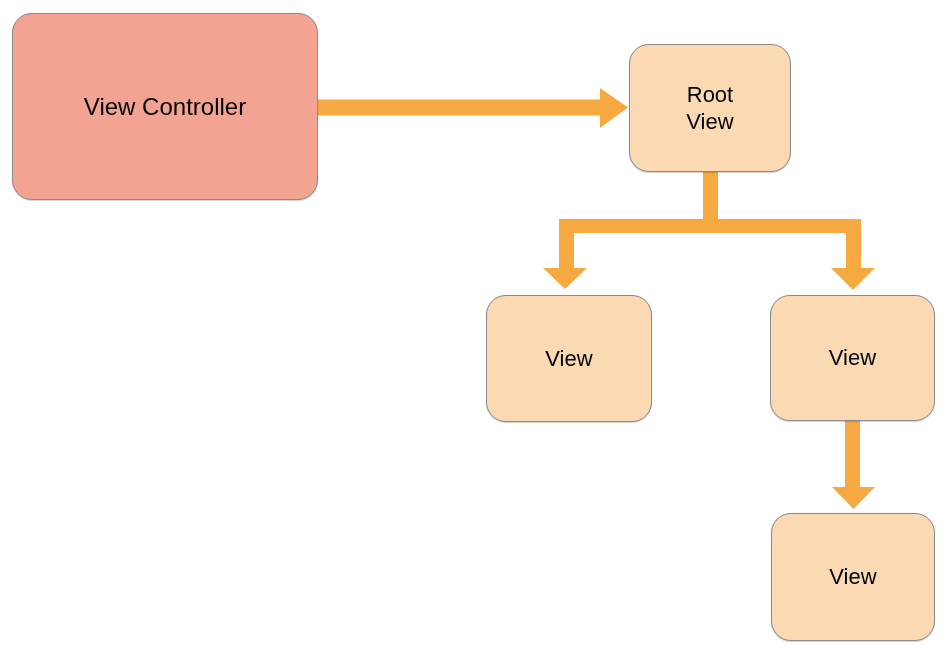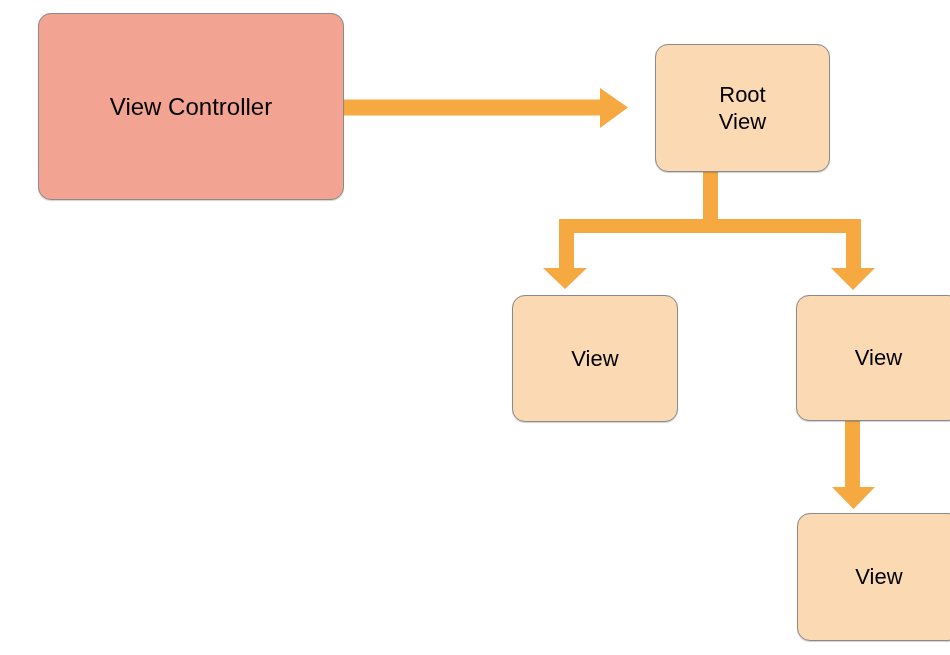--- a/index.html
+++ b/index.html
@@ -23,49 +23,48 @@
     height: 655px;
   }
   .arrow {
     fill: var(--arrow, #F6A841);
     stroke: none;
   }
   .node {
     position: absolute;
     box-sizing: border-box;
     border: 1.5px solid var(--node-border, #8A8A8E);
-    border-radius: 13px;
+    border-radius: 20px;
     display: flex;
     align-items: center;
     justify-content: center;
     text-align: center;
     color: var(--label, #000000);
     box-shadow: 0 0.5px 1px rgba(0,0,0,0.18);
-    margin-left: 26px;
   }
   .node .label {
     white-space: pre-line;
     line-height: 1.25;
   }
   .node-controller {
     left: 12px;
     top: 13px;
     width: 306px;
     height: 187px;
     background: var(--controller-fill, #F2A392);
     font-size: 24px;
   }
   .node-view {
     background: var(--view-fill, #FAD9B3);
     font-size: 22px;
   }
   .node-root-view {
     left: 629px;
     top: 44px;
-    width: 175px;
+    width: 162px;
     height: 128px;
   }
   .node-subview-left {
     left: 486px;
     top: 295px;
     width: 166px;
     height: 127px;
   }
   .node-subview-right {
     left: 770px;

